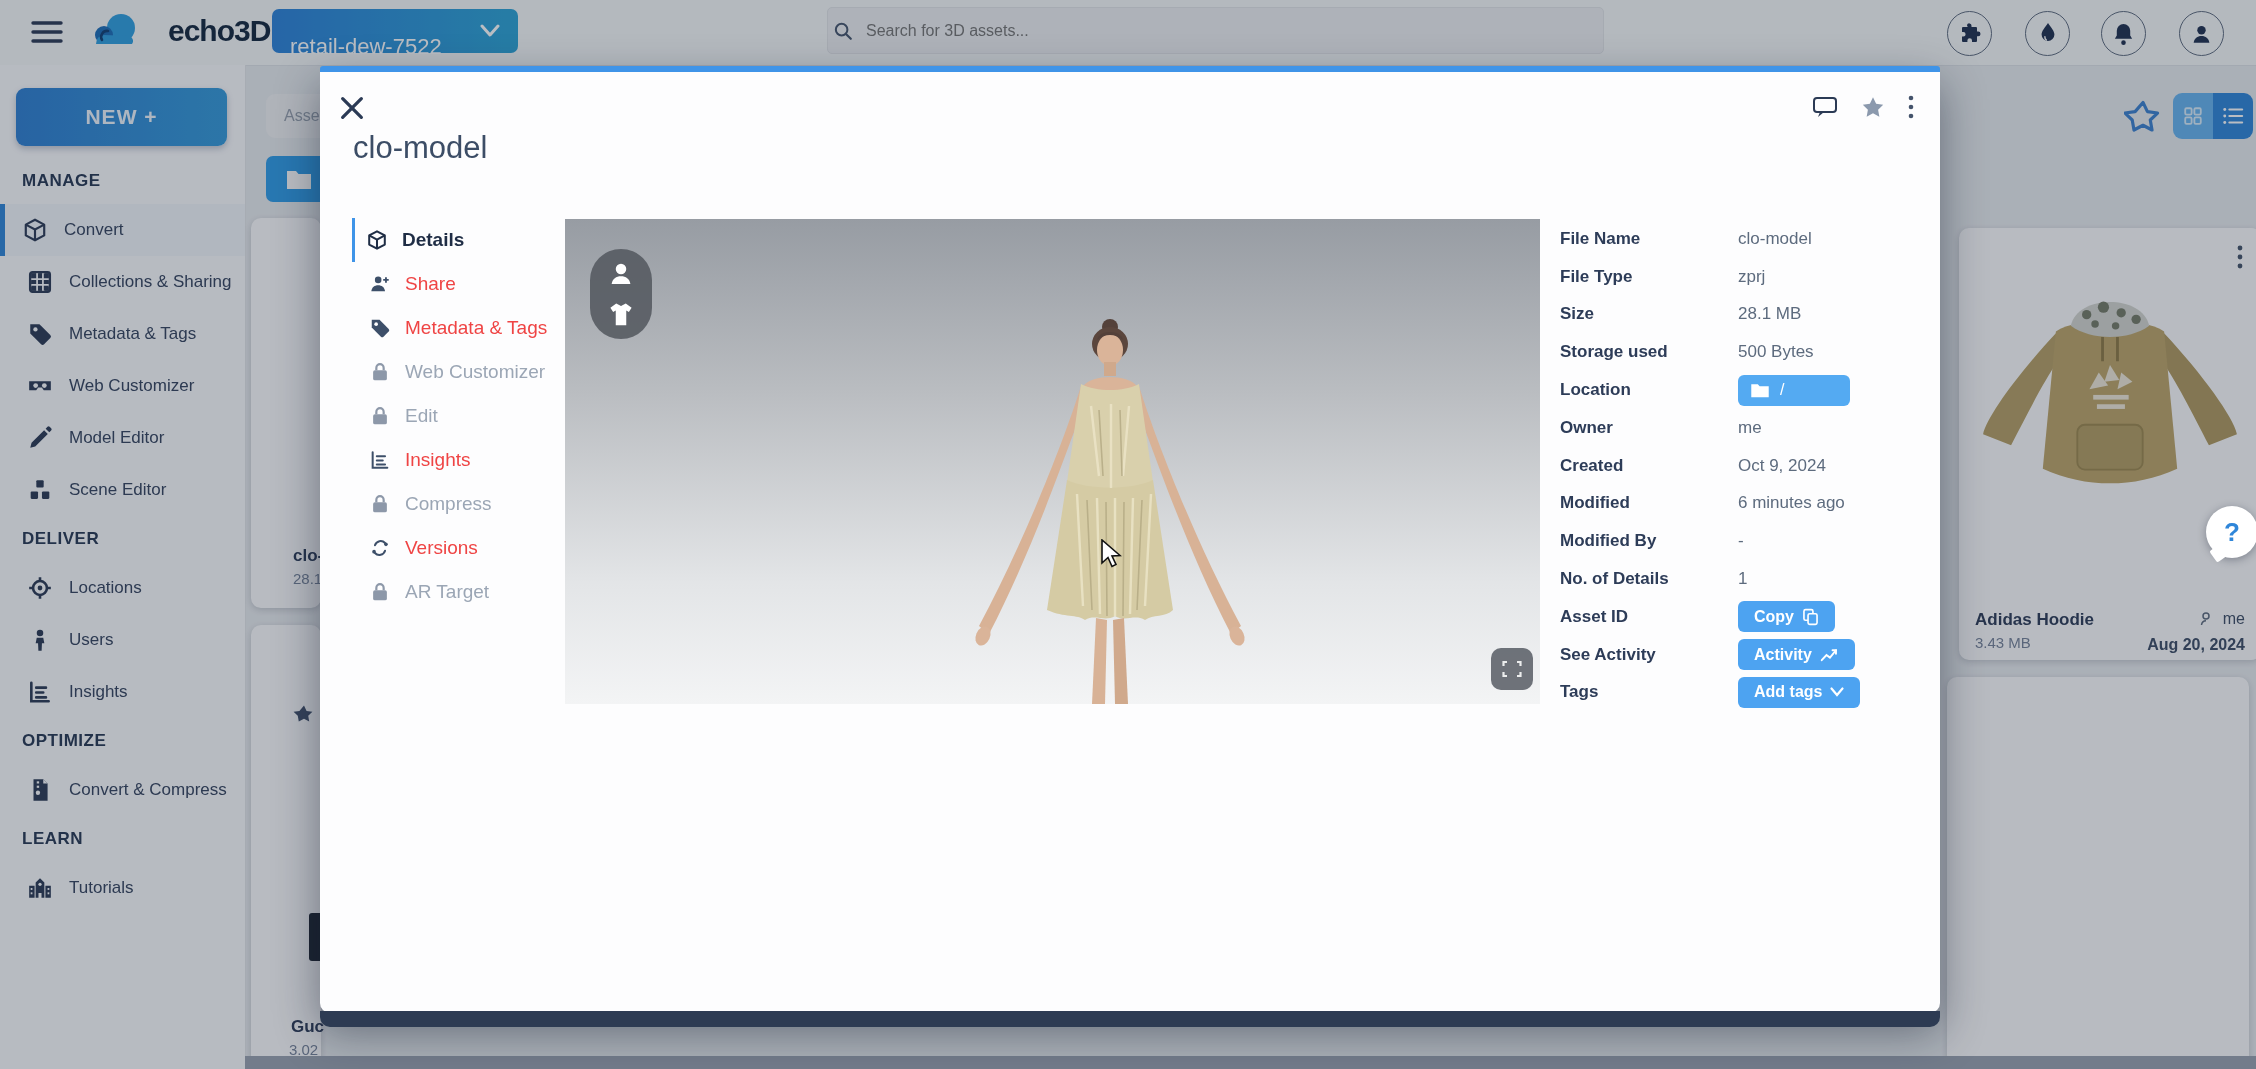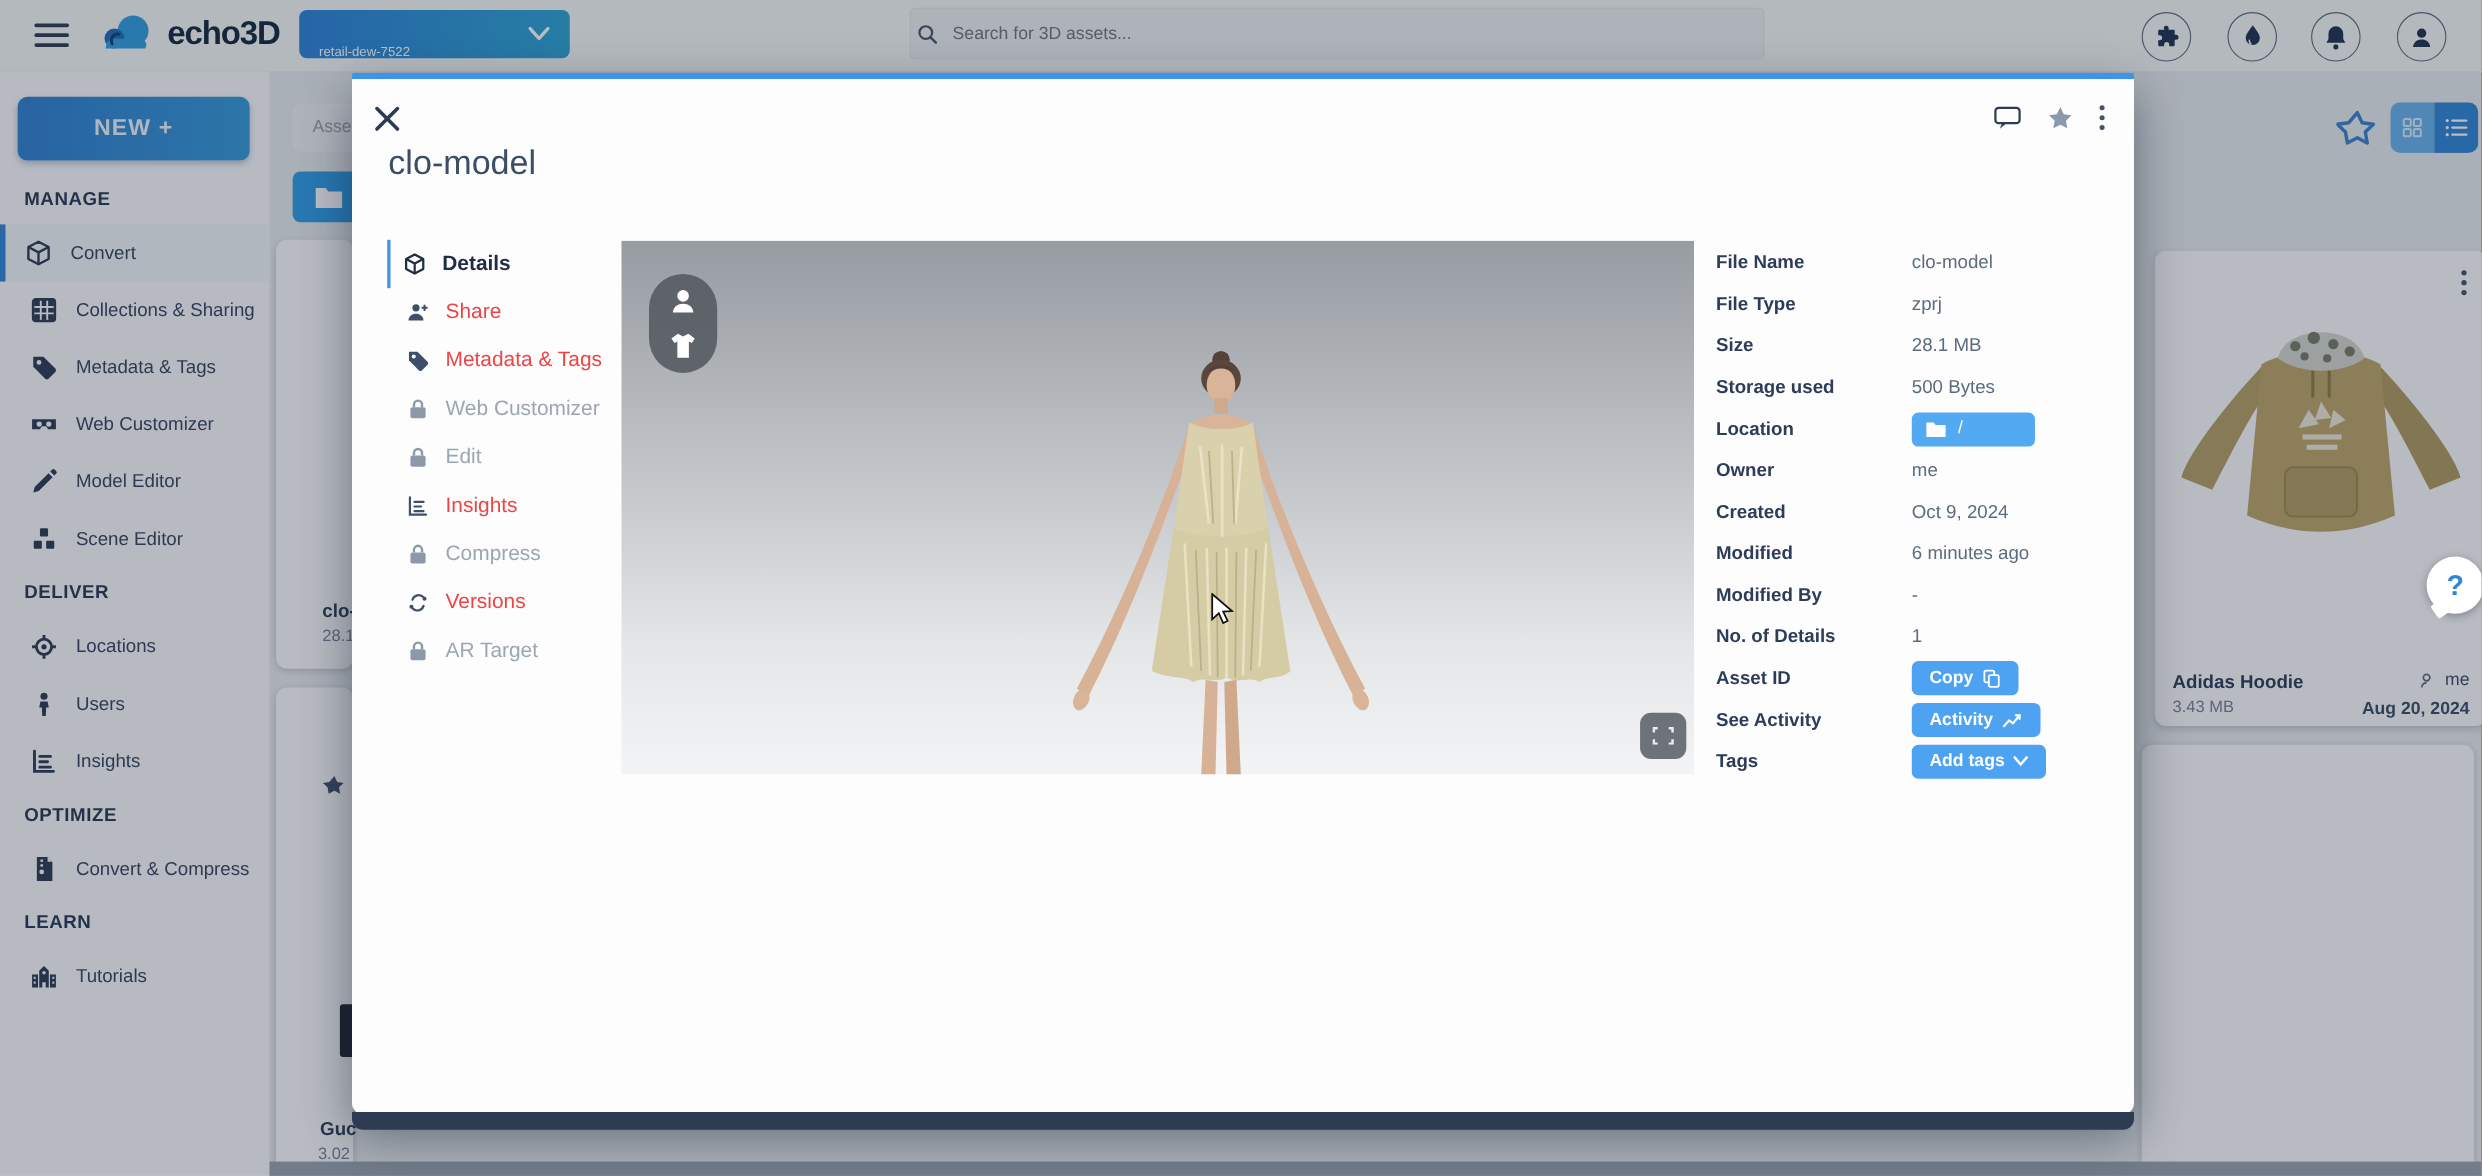--- a/index.html
+++ b/index.html
@@ -5,26 +5,26 @@
   html,body{margin:0;padding:0;background:#444;}
   .screen{position:relative;width:2256px;height:1069px;overflow:hidden;
     background:#e9ecef;font-family:"Liberation Sans",sans-serif;color:#31405c;}
   .abs{position:absolute;}
   svg{display:block;}
 
   
   .header{position:absolute;left:0;top:0;width:2256px;height:65px;background:#f7f9fa;
     border-bottom:1px solid #dfe3e7;z-index:1;}
   .hamburger{position:absolute;left:30px;top:17px;width:34px;height:30px;color:#2b3a55;cursor:pointer;}
-  .logo{position:absolute;left:88px;top:10px;display:flex;align-items:center;gap:8px;}
+  .logo{position:absolute;left:88px;top:10px;display:flex;align-items:center;gap:24px;}
   .logo-text{font-size:30px;font-weight:bold;color:#14273e;letter-spacing:-1px;}
   .proj-btn{position:absolute;left:272px;top:9px;width:246px;height:44px;border-radius:7px;
     background:linear-gradient(90deg,#2b82d9,#2ba4d6);display:flex;align-items:center;
     justify-content:space-between;padding:0 18px;box-sizing:border-box;color:#fff;cursor:pointer;}
-  .proj-btn span{font-size:12px;margin-top:32px;}
+  .proj-btn span{font-size:22px;margin-top:32px;}
   .search{position:absolute;left:827px;top:7px;width:777px;height:47px;background:#eef0f2;
     border:1px solid #e2e5e8;border-radius:5px;display:flex;align-items:center;padding:0 4px;box-sizing:border-box;gap:10px;}
   .search input{border:none;background:transparent;outline:none;font-size:16px;color:#5d6b7e;
     font-family:"Liberation Sans",sans-serif;width:600px;}
   .hicon{position:absolute;top:11px;width:43px;height:43px;border-radius:50%;
     border:1.5px solid #5d6b7e;display:flex;align-items:center;justify-content:center;color:#1f3050;cursor:pointer;background:transparent;}
 
   
   .sidebar{position:absolute;left:0;top:65px;width:245px;height:1004px;background:#fbfcfe;z-index:1;
     border-right:1px solid #e4e7ea;}

